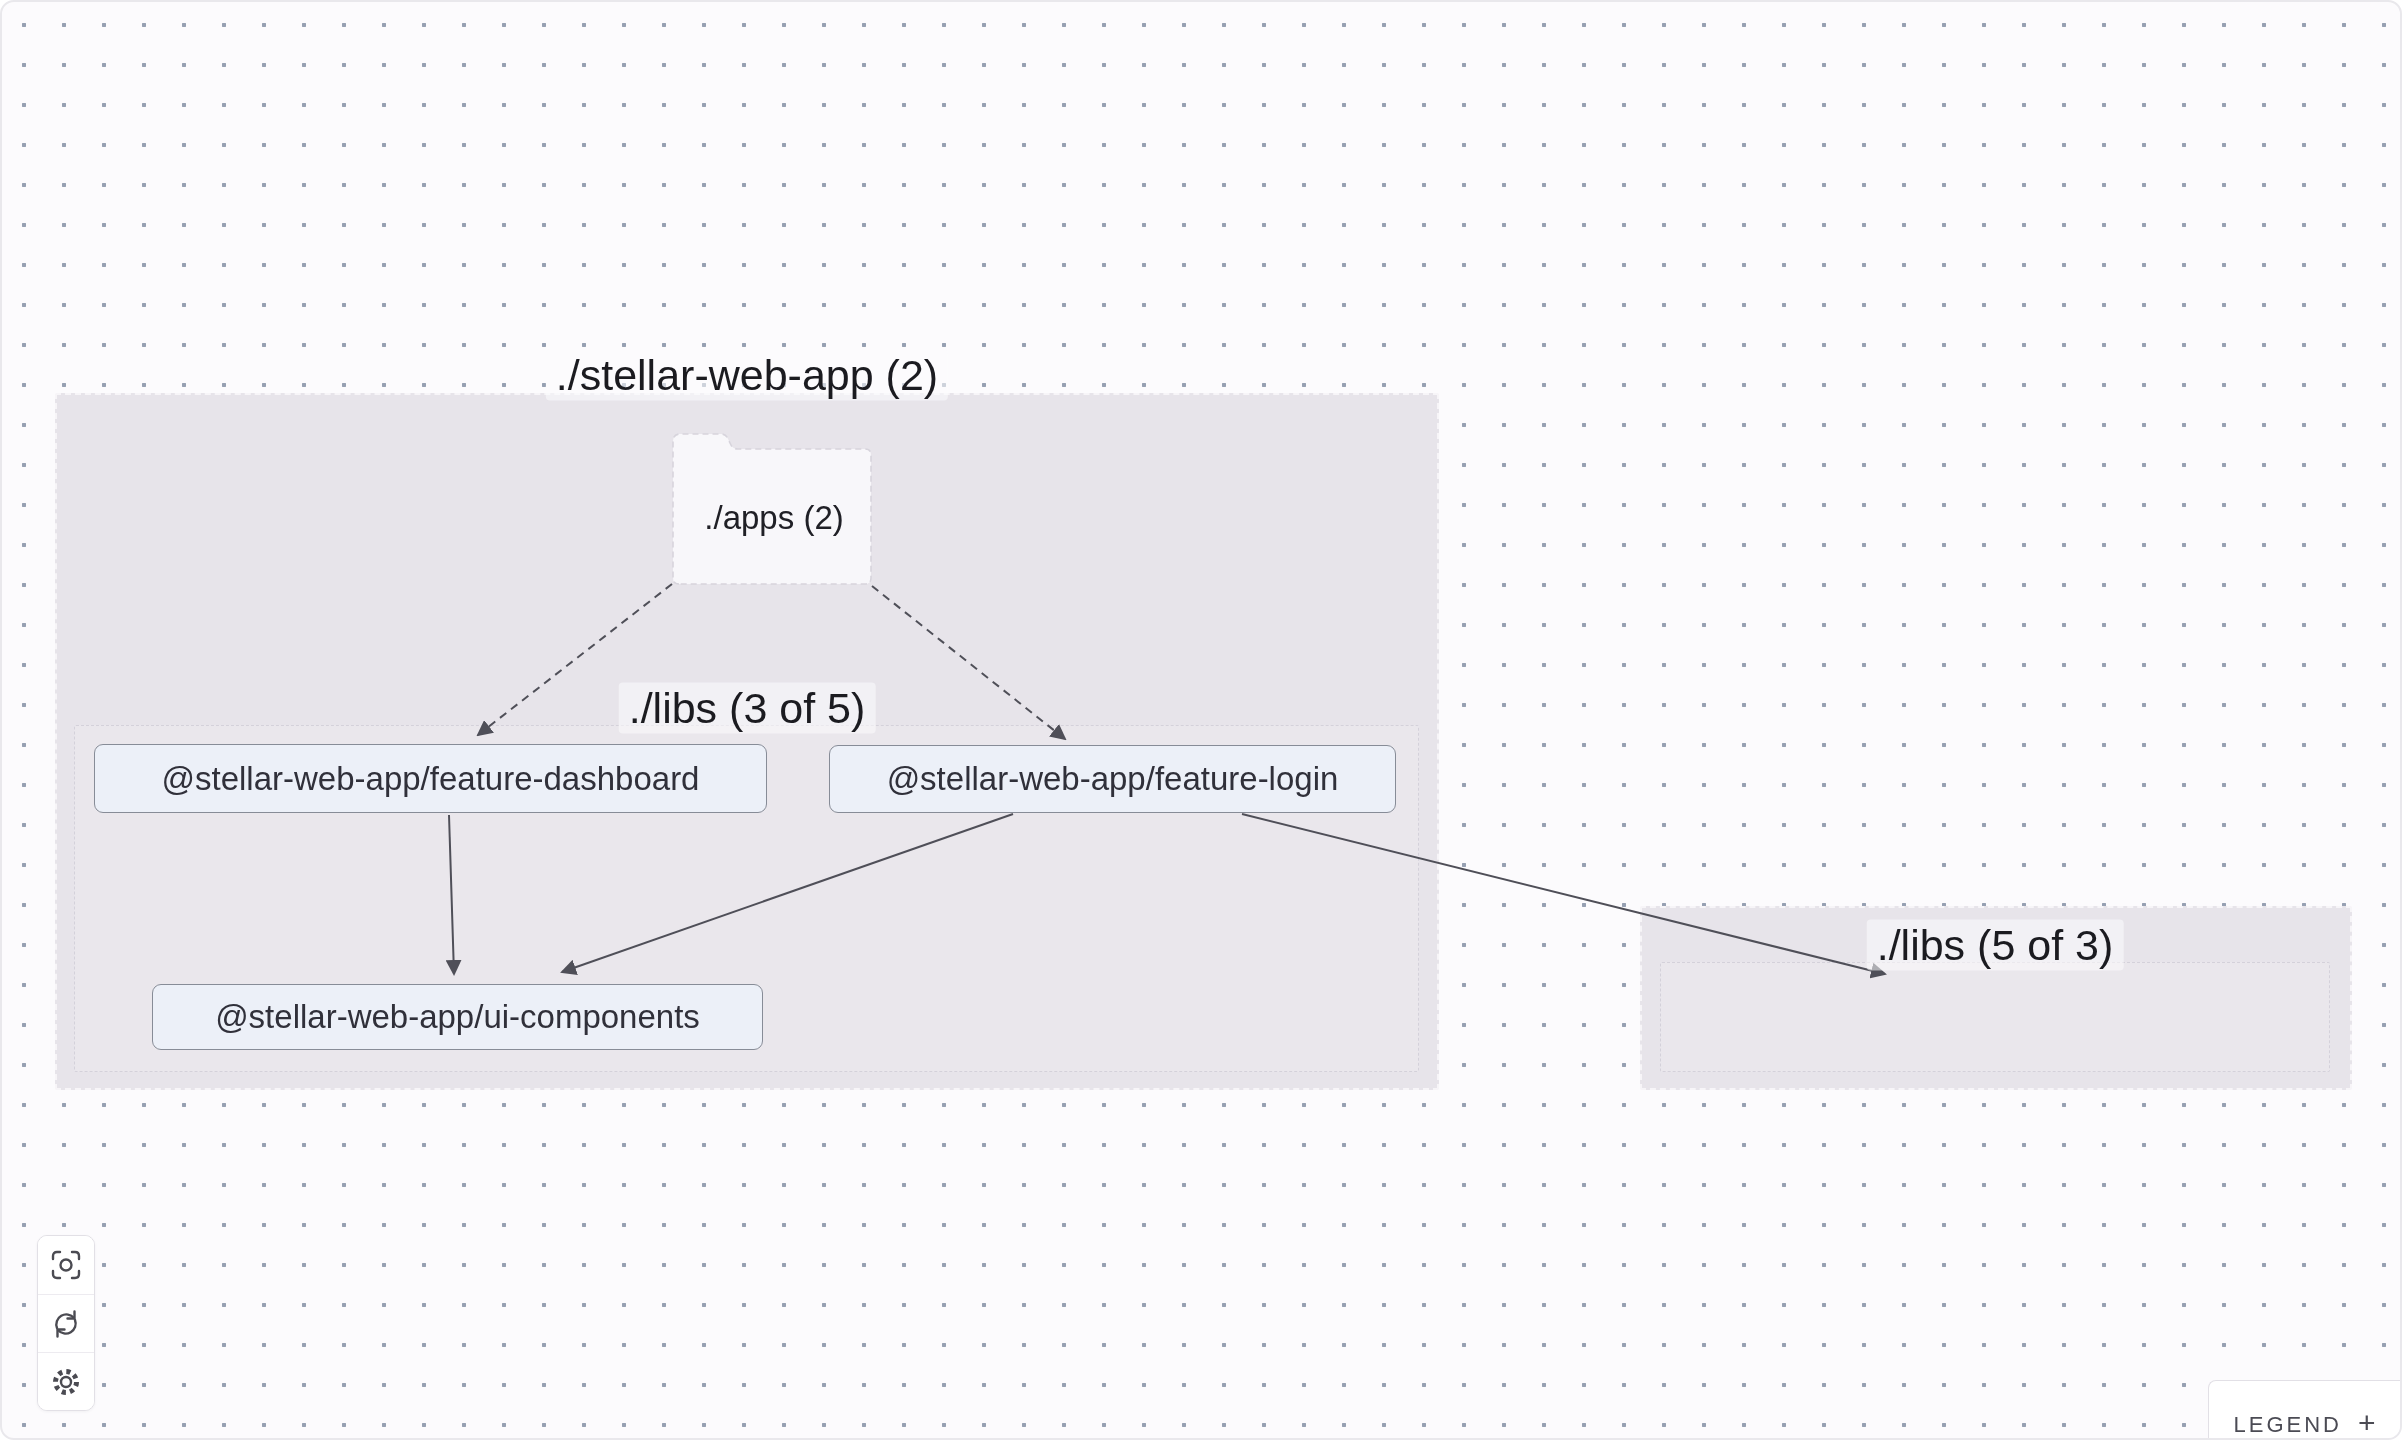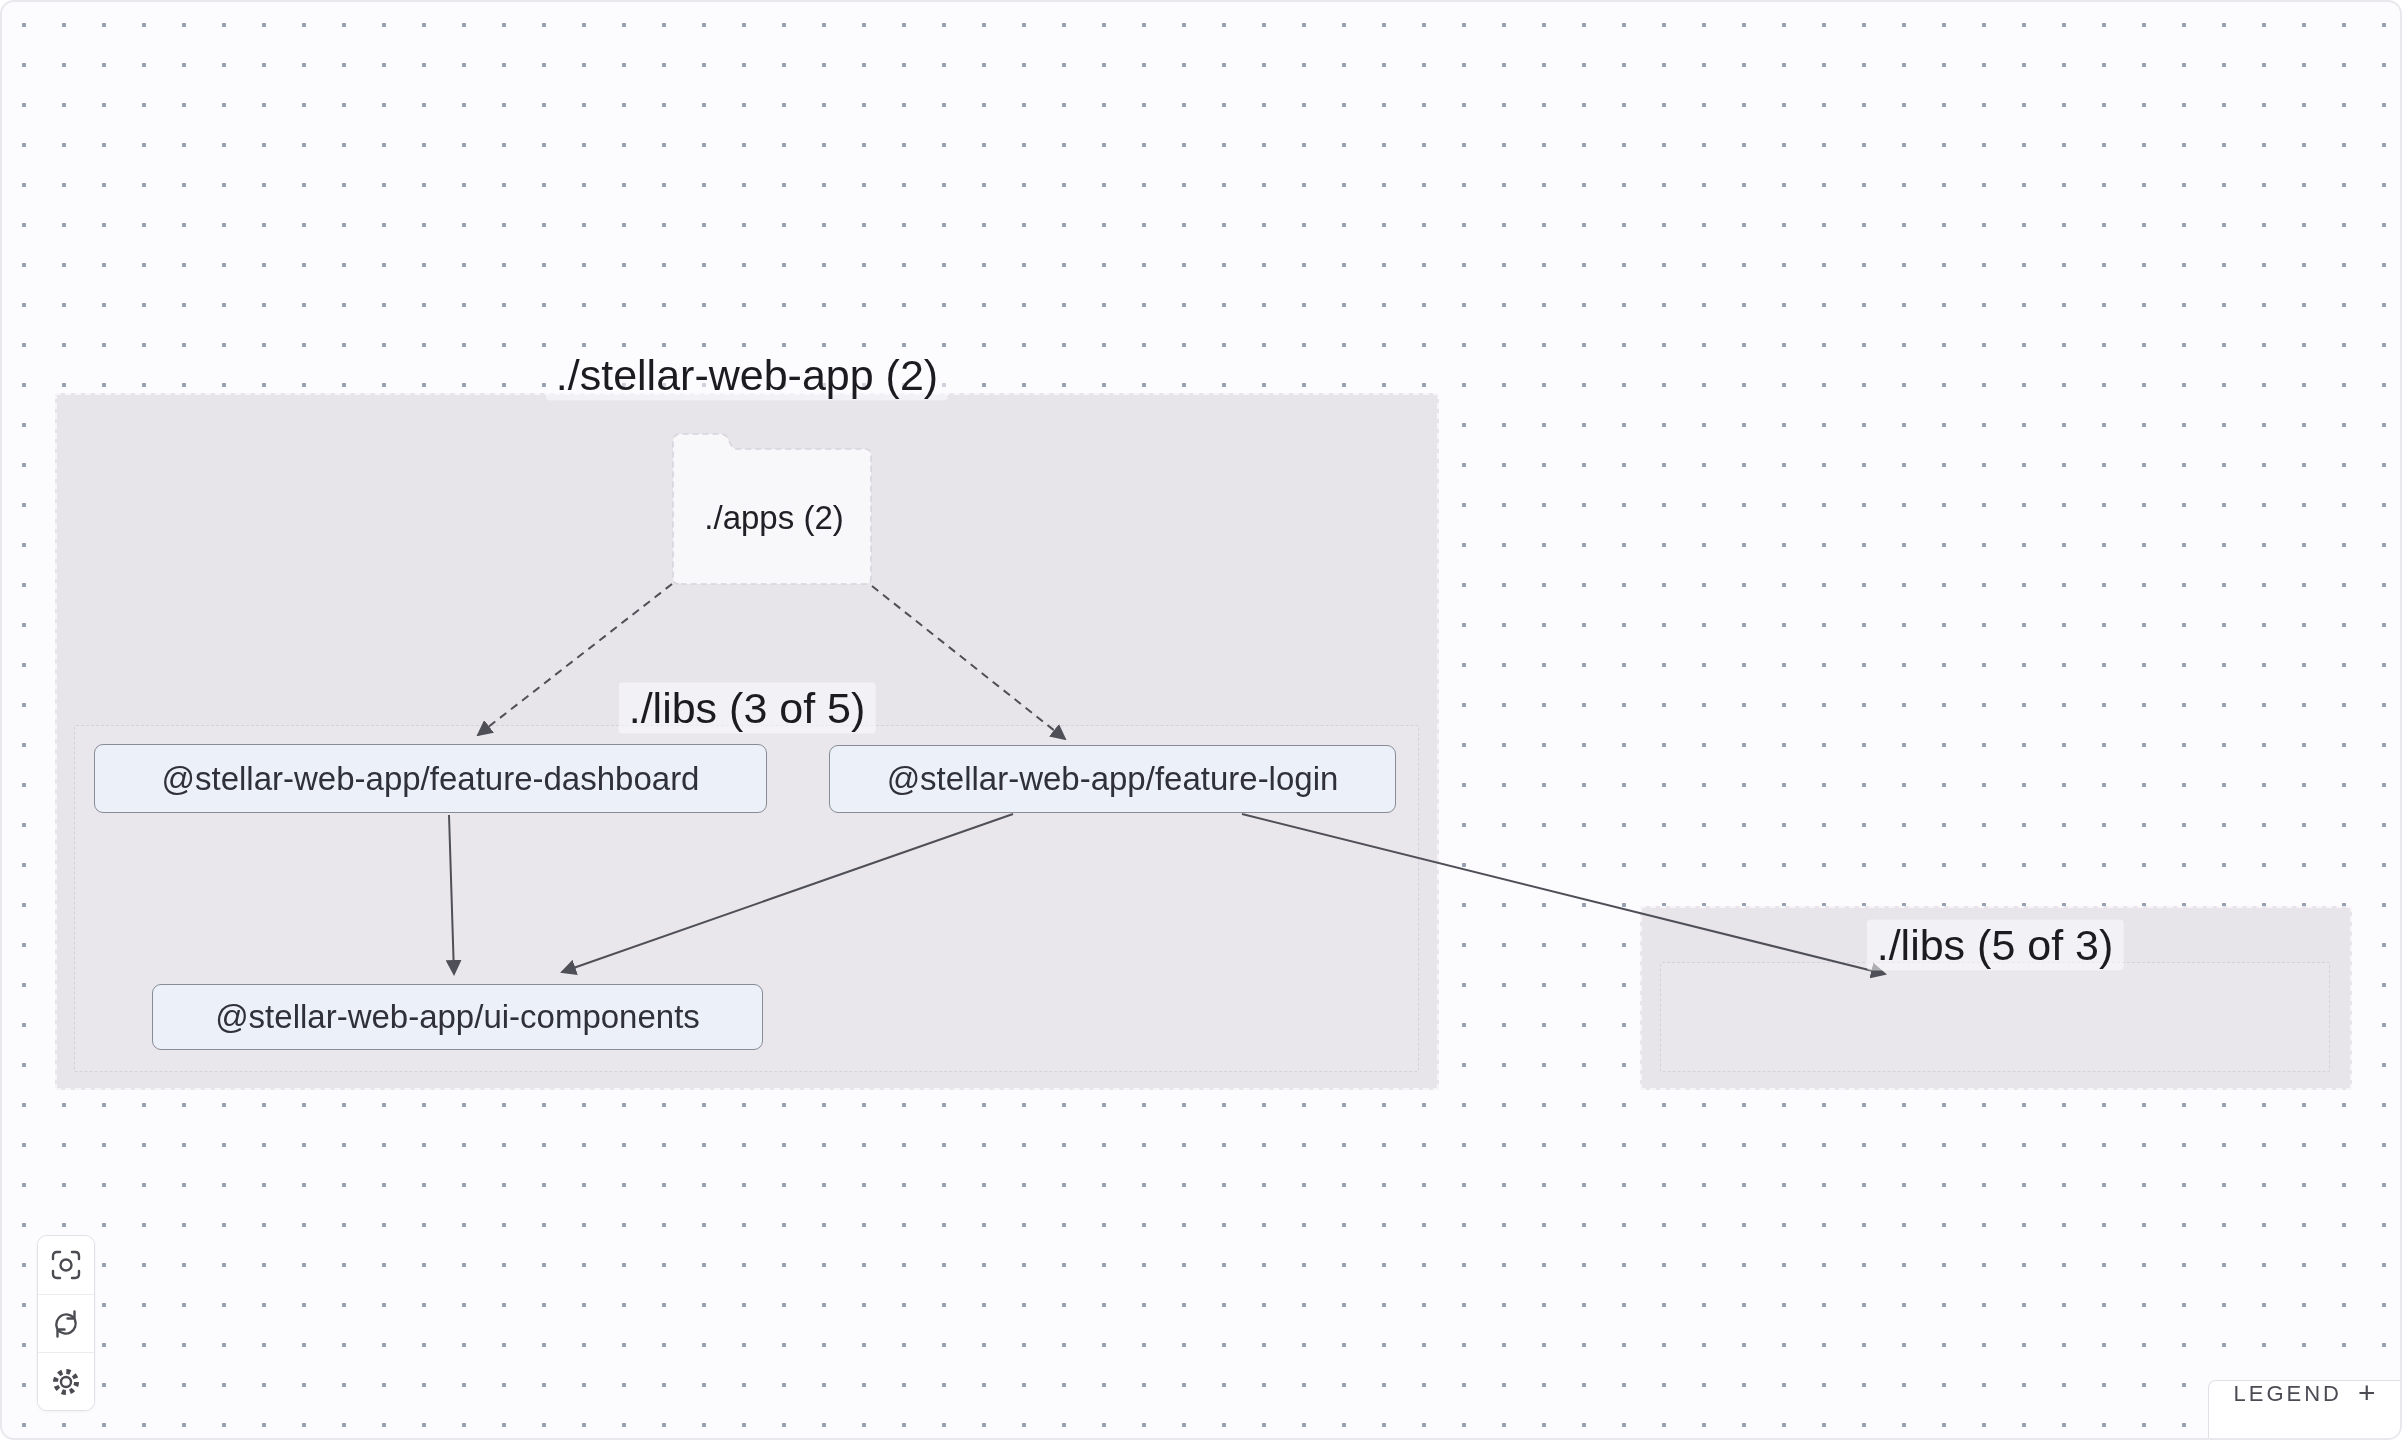--- a/index.html
+++ b/index.html
@@ -106,21 +106,21 @@
   .toolbar-btn svg { display: block; }
 
   
   .legend {
     position: absolute; right: 0; bottom: 0;
     width: 192px; height: 58px;
     background: #ffffff;
     border: 1px solid #e2e0e6;
     border-right: 0; border-bottom: 0;
     border-top-left-radius: 8px;
-    display: flex; align-items: flex-start; justify-content: center;
+    display: flex; align-items: flex-end; justify-content: center;
     gap: 16px;
     color: #4b4b54;
     z-index: 10;
     cursor: pointer;
   }
   .legend-label { font-size: 22px; letter-spacing: 3px; }
   .legend-plus  { font-size: 30px; font-weight: 300; line-height: 1; margin-top: -3px; }
 </style>
 </head>
 <body>

